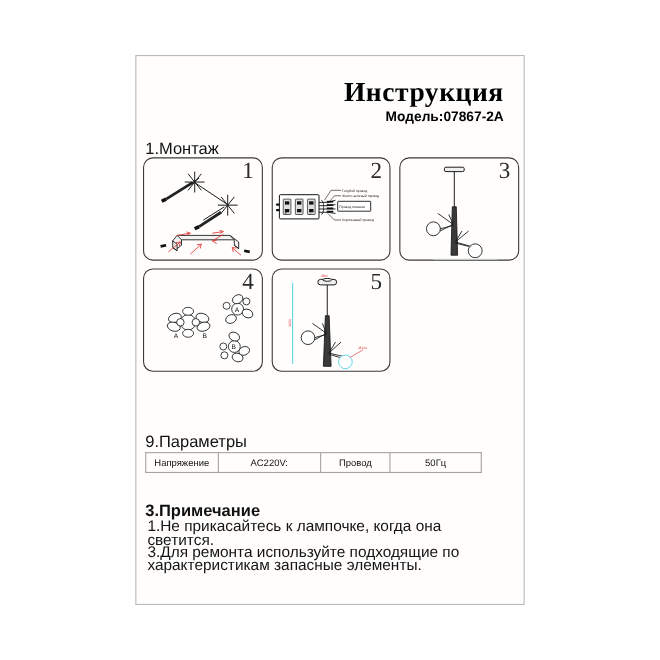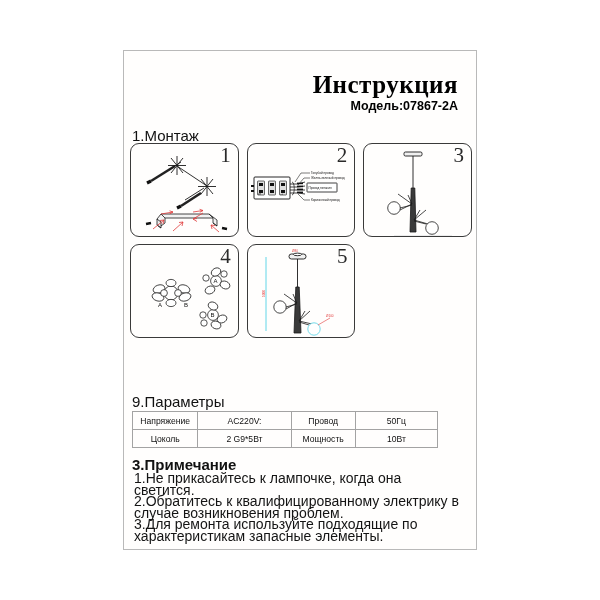--- a/index.html
+++ b/index.html
@@ -373,30 +373,23 @@
   <div class="section-h" id="h-param">9.Параметры</div>
 
   <table id="ptable">
     <tbody>
       <tr>
         <td class="k1">Напряжение</td>
         <td class="v1">AC220V:</td>
         <td class="k2">Провод</td>
         <td class="v2">50Гц</td>
       </tr>
-      <tr>
-        <td class="k1">Цоколь</td>
-        <td class="v1">2 G9*5Вт</td>
-        <td class="k2">Мощность</td>
-        <td class="v2">10Вт</td>
-      </tr>
     </tbody>
   </table>
 
   <div class="section-h" id="h-note">3.Примечание</div>
 
   <div id="notes">
     <div>1.Не прикасайтесь к лампочке, когда она светится.</div>
-    <div>2.Обратитесь к квалифицированному электрику в случае возникновения проблем.</div>
     <div>3.Для ремонта используйте подходящие по характеристикам запасные элементы.</div>
   </div>
 
 </div>
 
 </body></html>

